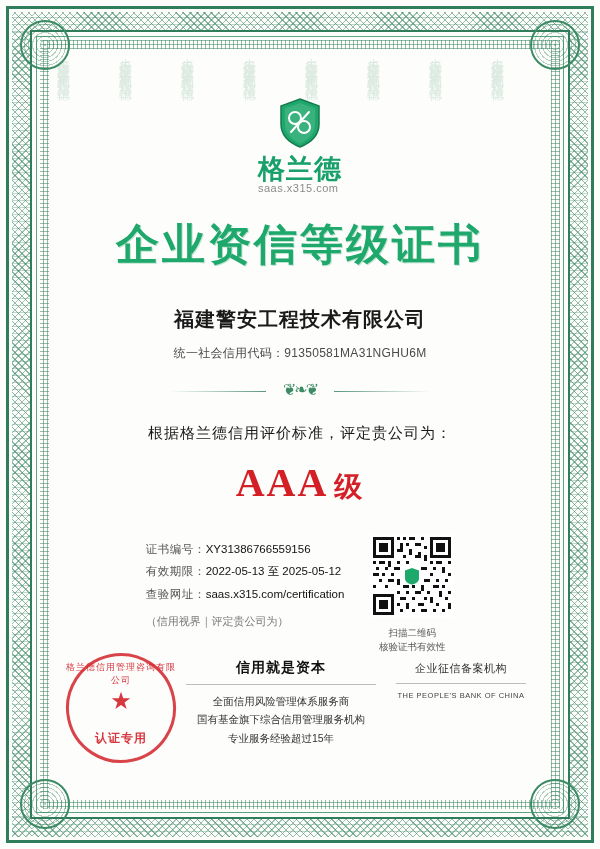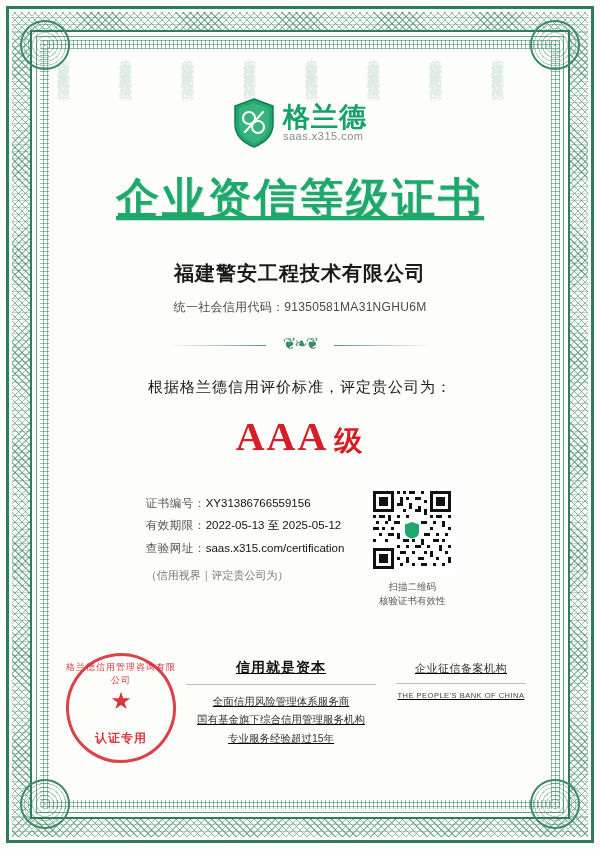--- a/index.html
+++ b/index.html
@@ -116,20 +116,21 @@
     text-align: center;
   }
 
   
   .logo-row {
     margin-top: 42px;
     display: flex;
     align-items: center;
     justify-content: center;
     gap: 8px;
+    flex-direction: column;
   }
   .shield {
     width: 42px;
     height: 50px;
     position: relative;
   }
   .logo-text-wrap {
     text-align: left;
     line-height: 1;
   }
@@ -146,21 +147,20 @@
   }
 
   
   .main-title {
     margin-top: 22px;
     font-size: 43px;
     font-weight: bold;
     color: #1fa86c;
     letter-spacing: 3px;
     text-shadow: 1px 1px 0 #bfe3d1;
-    text-decoration: underline;
   }
 
   .company-name {
     margin-top: 32px;
     font-size: 20px;
     font-weight: bold;
     color: #1a1a1a;
     letter-spacing: 1px;
   }
   .credit-code {
@@ -265,21 +265,20 @@
   .footer {
     position: absolute;
     left: 0; right: 0;
     bottom: 30px;
   }
   .footer-inner {
     display: flex;
     align-items: flex-start;
     justify-content: space-between;
     padding: 0 6px;
-    text-decoration: underline;
   }
   .stamp {
     width: 110px;
     height: 110px;
     position: relative;
     flex: 0 0 110px;
     margin-top: -6px;
   }
   .stamp-ring {
     position: absolute;

